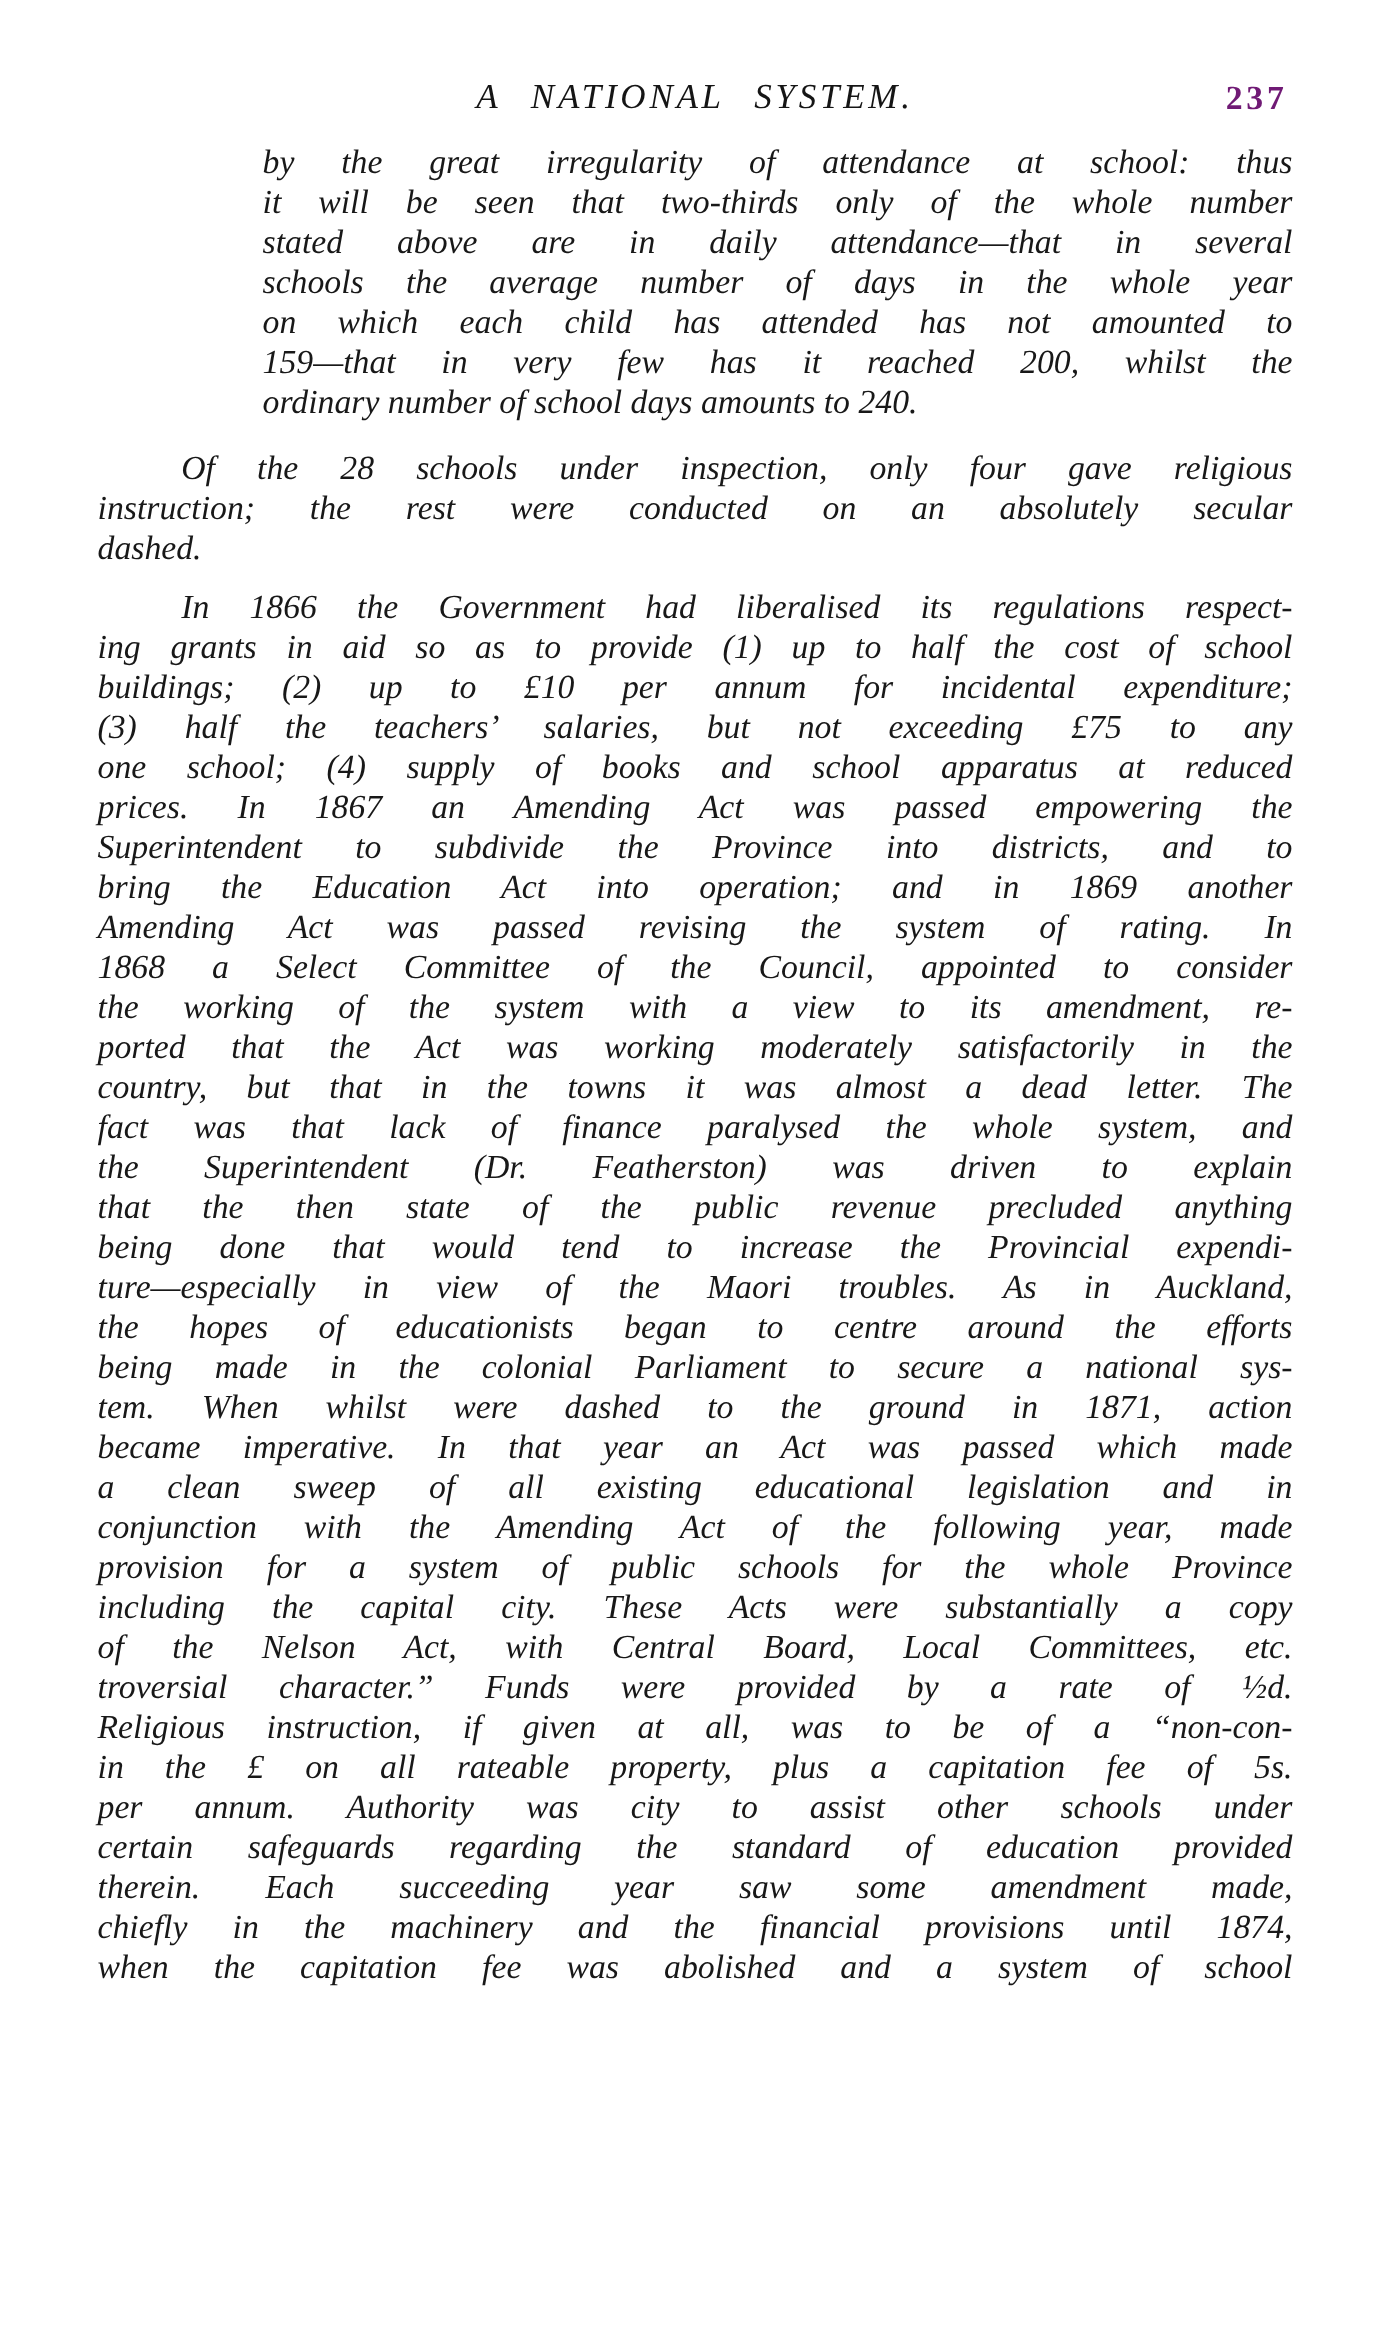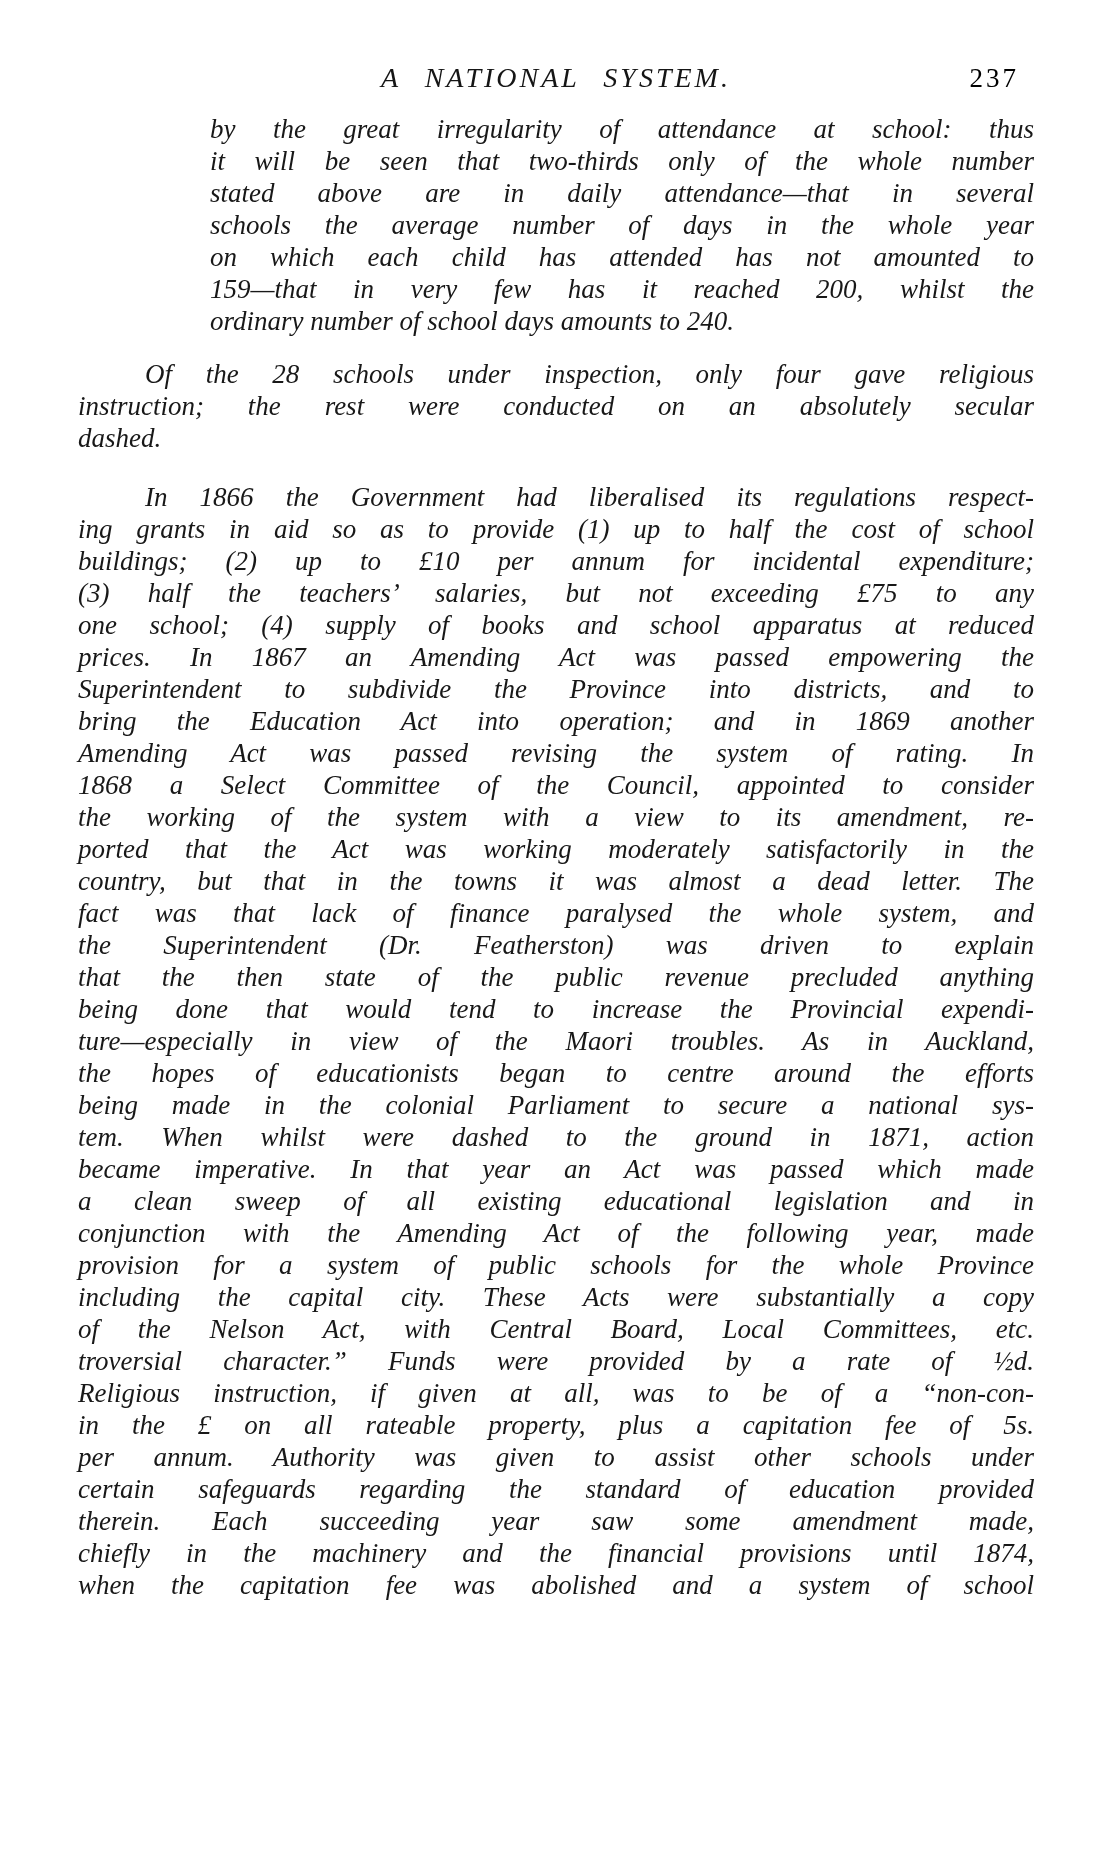--- a/index.html
+++ b/index.html
@@ -30,25 +30,26 @@
     display: block;
     text-align: center;
     font-style: italic;
     font-size: 28px;
     letter-spacing: 3px;
     word-spacing: 14px;
     color: #151515;
   }
   .page-number {
     position: absolute;
-    right: 15px;
+    right: 4px;
     top: 1px;
     font-size: 27px;
     letter-spacing: 3px;
-    color: #000000;
+    color: #701a75;
+    font-weight: bold;
   }
   .body-text {
     font-size: 27px;
     line-height: 32px;
     font-style: italic;
   }
   .line {
     text-align: justify;
     text-align-last: justify;
     white-space: normal;
@@ -57,21 +58,21 @@
     text-align-last: left;
   }
   .line.first-indent {
     text-indent: 67px;
   }
   .quote-block {
     margin-left: 132px;
     margin-bottom: 21px;
   }
   .para + .para {
-    margin-top: 27px;
+    margin-top: 15px;
   }
 </style>
 </head>
 <body>
 
 <div class="page">
 
   <div class="running-header">
     <span class="header-title">A NATIONAL SYSTEM.</span>
     <span class="page-number">237</span>
@@ -119,21 +120,21 @@
         <div class="line">tem.  When whilst were dashed to the ground in 1871, action</div>
         <div class="line">became imperative.  In that year an Act was passed which made</div>
         <div class="line">a clean sweep of all existing educational legislation and in</div>
         <div class="line">conjunction with the Amending Act of the following year, made</div>
         <div class="line">provision for a system of public schools for the whole Province</div>
         <div class="line">including the capital city.  These Acts were substantially a copy</div>
         <div class="line">of the Nelson Act, with Central Board, Local Committees, etc.</div>
         <div class="line">troversial character.”  Funds were provided by a rate of ½d.</div>
         <div class="line">Religious instruction, if given at all, was to be of a “non-con-</div>
         <div class="line">in the £ on all rateable property, plus a capitation fee of 5s.</div>
-        <div class="line">per annum.  Authority was given to assist other schools under</div>
+        <div class="line">per annum.  Authority was city to assist other schools under</div>
         <div class="line">certain safeguards regarding the standard of education provided</div>
         <div class="line">therein.  Each succeeding year saw some amendment made,</div>
         <div class="line">chiefly in the machinery and the financial provisions until 1874,</div>
         <div class="line">when the capitation fee was abolished and a system of school</div>
       </div>
 
   </div>
 </div>
 
 </body></html>

